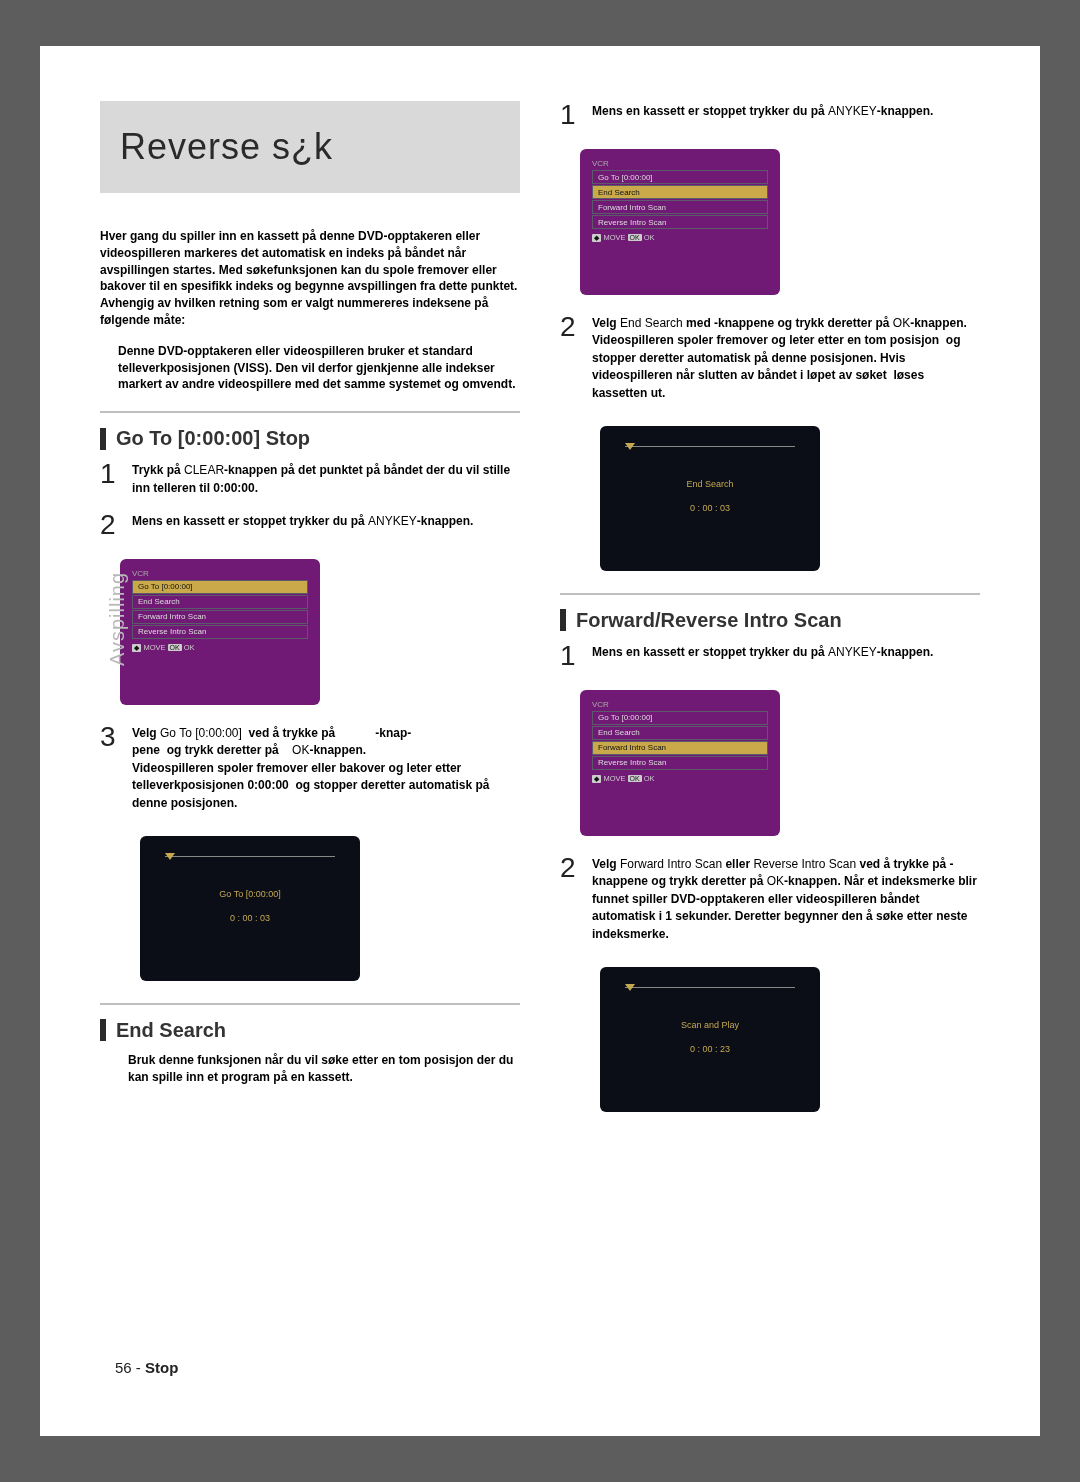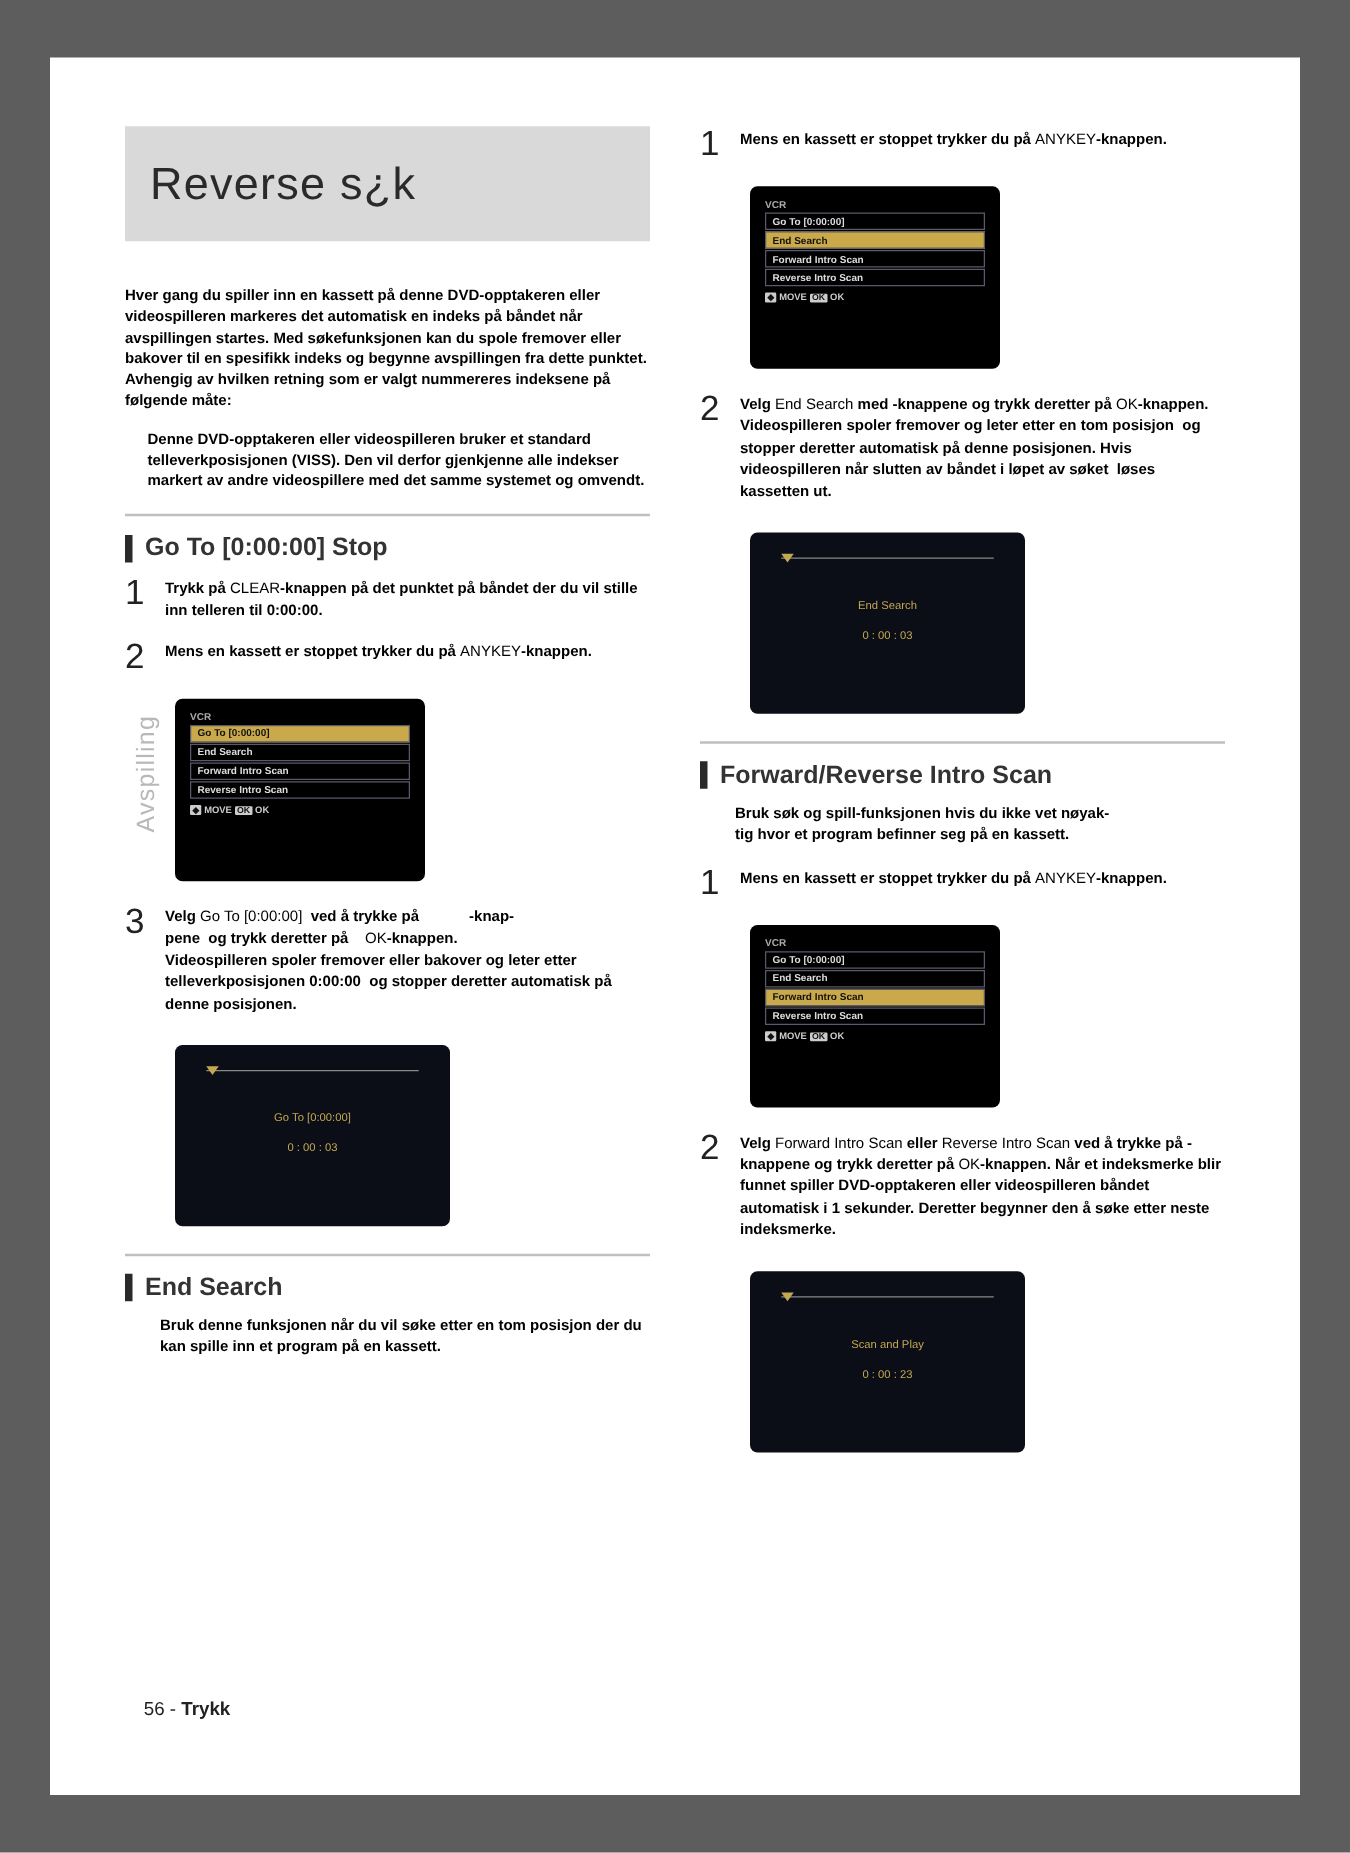--- a/index.html
+++ b/index.html
@@ -13,21 +13,21 @@
 .note { font-size: 12px; font-weight: bold; line-height: 1.4; color: #000; padding-left: 18px; margin-bottom: 18px; }
 .divider { border: none; border-top: 2px solid #bfbfbf; margin: 0 0 14px 0; }
 .section-h { display: flex; align-items: center; font-size: 20px; font-weight: 700; color: #333; margin-bottom: 10px; }
 .bar { width: 6px; height: 22px; background: #2a2a2a; margin-right: 10px; flex-shrink: 0; }
 .section-desc { font-size: 12px; font-weight: bold; line-height: 1.4; padding-left: 28px; margin-bottom: 16px; }
 .step { display: flex; gap: 8px; font-size: 12px; line-height: 1.45; margin-bottom: 14px; }
 .step-num { font-size: 28px; font-weight: 400; line-height: 1; color: #222; width: 24px; flex-shrink: 0; }
 .step-body { padding-top: 2px; }
 .step-body b { font-weight: bold; }
 .nf { font-weight: normal; }
-.osd { background: #000000; border-radius: 6px; width: 200px; height: 146px; margin: 6px 0 18px 40px; padding: 10px 12px; color: #ccc; font-size: 8.5px; font-weight: bold; }
+.osd { background: #701a75; border-radius: 6px; width: 200px; height: 146px; margin: 6px 0 18px 20px; padding: 10px 12px; color: #ccc; font-size: 8.5px; }
 .osd-small { height: 146px; }
 .osd .top-label { font-size: 8px; color: #aaa; margin-bottom: 2px; }
 .osd .row { border: 1px solid #5a5a6a; padding: 1.5px 5px; margin-bottom: 1px; font-size: 8px; color: #ddd; }
 .osd .row.hl { background: #c9a94a; color: #111; }
 .osd .foot { margin-top: 4px; font-size: 7.5px; color: #ccc; }
 .osd .kbd { display: inline-block; background: #ccc; color: #111; padding: 0 2px; border-radius: 1px; margin: 0 2px 0 0; font-size: 7px; }
 .osd-play { background: #0b0e17; border-radius: 6px; width: 220px; height: 145px; margin: 10px 0 22px 40px; display: flex; flex-direction: column; align-items: center; justify-content: flex-start; color: #c4a850; font-size: 9px; padding-top: 20px; }
 .osd-play .playhead { width: 170px; border-top: 1px solid #888; margin-bottom: 32px; position: relative; }
 .osd-play .playhead:after { content: ''; position: absolute; top: -4px; left: 0; border-left: 5px solid transparent; border-right: 5px solid transparent; border-top: 7px solid #c4a850; }
 .osd-play .txt { margin-bottom: 14px; }
@@ -130,22 +130,20 @@
         <div class="playhead"></div>
         <div class="txt">End Search</div>
         <div class="txt">0 : 00 : 03</div>
       </div>
 
       <hr class="divider">
       <div class="section-h">
         <span class="bar"></span>
         <span>Forward/Reverse Intro Scan</span>
       </div>
-      <p class="section-desc" style="white-space:pre-wrap;">Bruk søk og spill-funksjonen hvis du ikke vet nøyak-
-tig hvor et program befinner seg på en kassett.</p>
 
       <div class="step">
         <div class="step-num">1</div>
         <div class="step-body">
           <b>Mens en kassett er stoppet  trykker du på </b><span class="nf">ANYKEY</span><b>-knappen.</b>
         </div>
       </div>
 
       <div class="osd osd-small">
         <div class="top-label">VCR</div>
@@ -166,15 +164,15 @@
       <div class="osd-play">
         <div class="playhead"></div>
         <div class="txt">Scan and Play</div>
         <div class="txt">0 : 00 : 23</div>
       </div>
     </div>
   </div>
 
   <div class="footer">
     <span class="pg">56 -</span>
-    <span class="lang">Trykk</span>
+    <span class="lang">Stop</span>
   </div>
 </div>
 
 </body></html>

